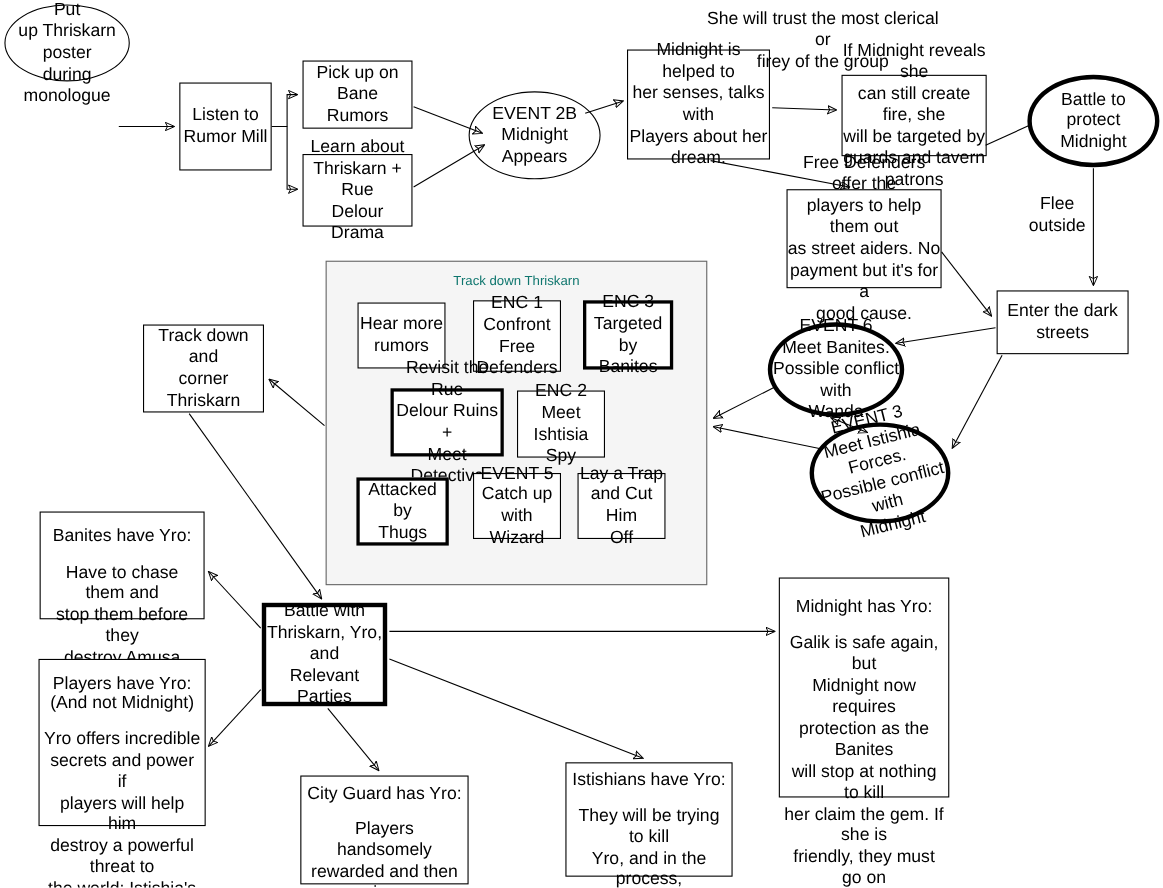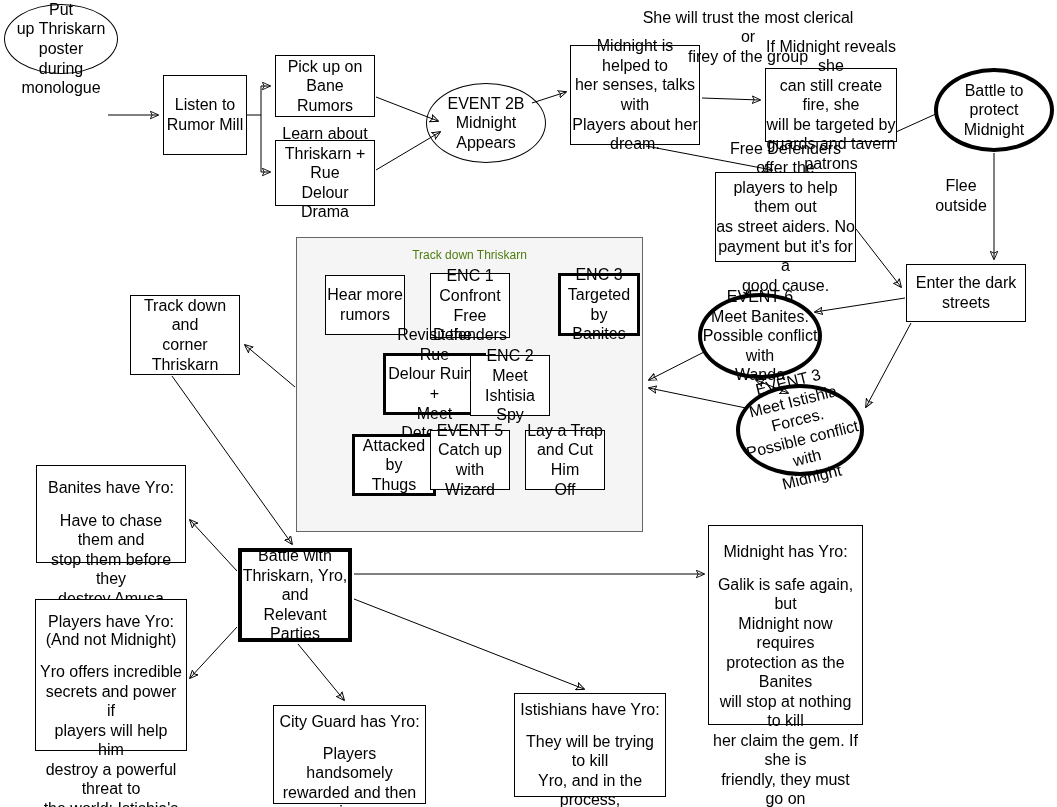--- a/index.html
+++ b/index.html
@@ -3,36 +3,36 @@
 <meta charset="utf-8">
 <style>
   html,body{margin:0;padding:0;background:#fff;}
   #page{position:relative;width:1057px;height:807px;background:#ffffff;overflow:hidden;
         font-family:"Liberation Sans","DejaVu Sans",sans-serif;color:#000;}
   .node{position:absolute;display:flex;align-items:center;justify-content:center;
         text-align:center;font-size:16px;line-height:1.22;background:#fff;
         box-sizing:border-box;z-index:2;}
   .node .txt{white-space:pre-line;}
   .box{border:1px solid #000;}
-  .thick{border-width:3px;margin-left:28px;}
+  .thick{border-width:3px;}
   .xthick{border-width:4px;}
   .ellipse{border-radius:50%;border:1.5px solid #000;}
   .ellipse.xthick{border-width:4px;}
   .label{background:transparent;border:none;}
   .italic{font-style:italic;}
   .vtop{flex-direction:column;justify-content:flex-start;padding:12px 4px 4px 4px;}
   .vtop .title{font-weight:normal;white-space:pre-line;margin-bottom:13px;}
   .vtop .subtitle{white-space:pre-line;margin-top:-2px;}
   .vtop .body{white-space:pre-line;}
   .vtop.tight{padding-top:6px;}
   .vtop.tight .title{margin-bottom:12px;}
   #container-track{position:absolute;left:296px;top:237px;width:347px;height:295px;
         background:#f5f5f5;border:1px solid #666;box-sizing:border-box;z-index:1;}
   #container-track .ctitle{position:absolute;top:10px;left:0;width:100%;text-align:center;
-        font-size:12px;color:#4d7c0f;}
+        font-size:12px;color:#0f766e;}
   .cbox{background:#fff;}
   .rot{transform:rotate(-14deg);}
   svg.edges{position:absolute;left:0;top:0;z-index:5;pointer-events:none;}
   svg.edges line, svg.edges path{stroke:#000;stroke-width:1;fill:none;}
 </style>
 </head>
 <body>
 
 <div id="page">
 

